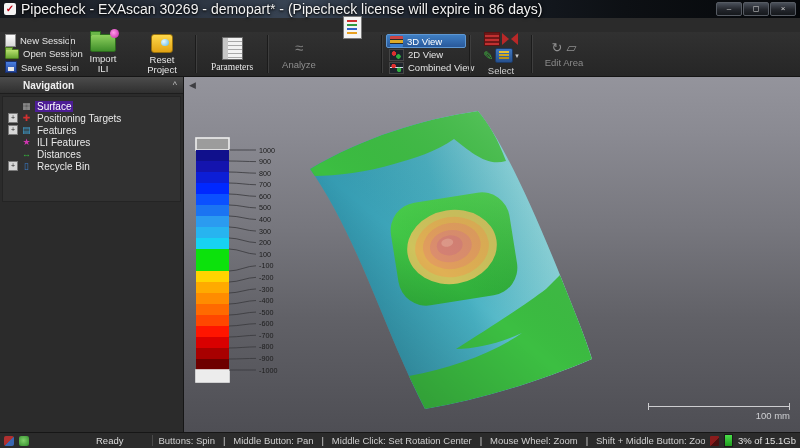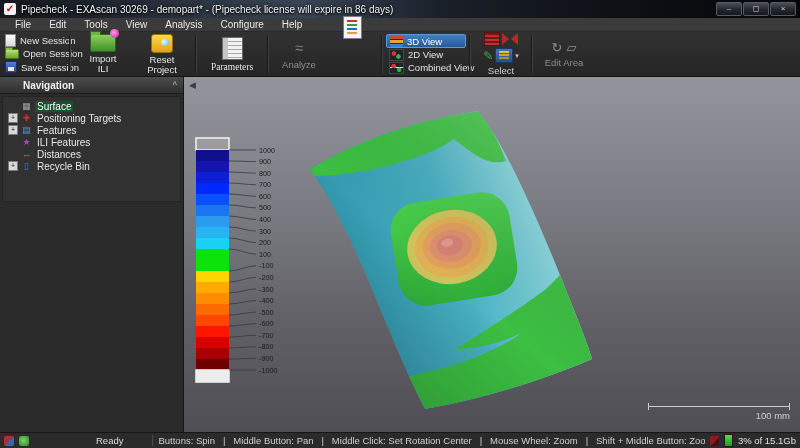--- a/index.html
+++ b/index.html
@@ -5,21 +5,21 @@
   html,body{margin:0;padding:0;background:#000;}
   #root{position:relative;width:800px;height:448px;overflow:hidden;
         font-family:"Liberation Sans",sans-serif;-webkit-font-smoothing:antialiased;
         background:#2b2b2b;}
   
   #titlebar{position:absolute;left:0;top:0;width:800px;height:18px;
     background:linear-gradient(90deg,#14171c 0%,#262d38 18%,#3a4656 38%,#1a2029 55%,#0d1014 78%,#05070a 100%);
     display:flex;align-items:center;gap:5px;padding:0 4px;box-sizing:border-box;}
   .app-logo{width:12px;height:12px;background:#f4f4f4;border-radius:2px;color:#c00014;
     font-size:10px;font-weight:bold;line-height:12px;text-align:center;flex:0 0 auto;}
-  .title-text{font-size:10px;color:#f2f2f2;text-shadow:0 1px 2px #000,0 0 4px #000;white-space:nowrap;}
+  .title-text{font-size:14px;color:#f2f2f2;text-shadow:0 1px 2px #000,0 0 4px #000;white-space:nowrap;}
   .win-btns{position:absolute;right:4px;top:2px;display:flex;gap:1px;}
   .win-btn{width:24px;height:12px;border:1px solid #565b63;border-radius:2px;
     background:linear-gradient(#4a505a 0%,#23262c 55%,#15181c 100%);
     color:#d8d8d8;font-size:8px;line-height:11px;text-align:center;}
   
   #menubar{position:absolute;left:0;top:18px;width:800px;height:14px;background:#3b3b3b;
     border-bottom:1px solid #2a2a2a;display:flex;align-items:center;padding-left:6px;box-sizing:border-box;}
   .menu-item{font-size:10px;color:#e8e8e8;padding:0 9px;}
   
   #toolbar{position:absolute;left:0;top:32px;width:800px;height:45px;
@@ -98,21 +98,21 @@
      display:flex;align-items:center;justify-content:space-between;padding:0 6px;}
   #navheader .t{font-size:10px;font-weight:bold;color:#f0f0f0;margin-left:17px;}
   #navheader .chev{font-size:9px;color:#bdbdbd;}
   #nav-tree{margin:2px;background:#313131;border:1px solid #242424;height:106px;padding-top:3px;box-sizing:border-box;}
   .tree-row{display:flex;align-items:center;gap:3px;height:12px;padding-left:5px;}
   .expander{width:8px;height:8px;background:#d8d8d8;border:1px solid #7a7a7a;color:#222;
      font-size:7px;line-height:7px;text-align:center;flex:0 0 auto;}
   .exp-spacer{width:10px;flex:0 0 auto;}
   .tree-ic{width:11px;text-align:center;font-size:9px;line-height:10px;flex:0 0 auto;}
   .tree-lbl{font-size:10px;color:#e8e8e8;padding:0 2px;white-space:nowrap;}
-  .tree-lbl.selected{background:#14532d;color:#fff;}
+  .tree-lbl.selected{background:#4c1d95;color:#fff;}
   
   #viewport{position:absolute;left:184px;top:77px;width:616px;height:355px;overflow:hidden;
      background:linear-gradient(180deg,#94949c 0%,#8a8a92 16%,#77777e 42%,#616167 68%,#4e4e54 100%);}
   #collapse-arrow{position:absolute;left:5px;top:3px;font-size:9px;color:#3e3e42;}
   #surface-svg{position:absolute;left:0;top:0;}
   #colorbar-svg{position:absolute;left:8px;top:57px;}
   #version-text{position:absolute;left:200px;top:333px;width:240px;text-align:center;
      font-size:9.5px;color:#b6b6ba;}
   #scalebar{position:absolute;right:10px;top:329px;width:142px;}
   #scalebar .line{height:1px;background:#cdcdd0;position:relative;}
@@ -139,29 +139,20 @@
   <div id="titlebar">
     <span class="app-logo">✓</span>
     <span class="title-text">Pipecheck - EXAscan 30269 - demopart* - (Pipecheck license will expire in 86 days)</span>
     <span class="win-btns">
       <span class="win-btn">–</span>
       <span class="win-btn">◻</span>
       <span class="win-btn">×</span>
     </span>
   </div>
 
-  <div id="menubar">
-      <span class="menu-item">File</span>
-      <span class="menu-item">Edit</span>
-      <span class="menu-item">Tools</span>
-      <span class="menu-item">View</span>
-      <span class="menu-item">Analysis</span>
-      <span class="menu-item">Configure</span>
-      <span class="menu-item">Help</span>
-    </div>
 
   <div id="toolbar">
     <div class="tb-col" id="session-group">
         <div class="tb-row">
           <span class="tbi ic-page"></span>
           <span class="tb-lbl">New Session</span>
         </div>
         <div class="tb-row">
           <span class="tbi ic-folder"></span>
           <span class="tb-lbl">Open Session</span>

